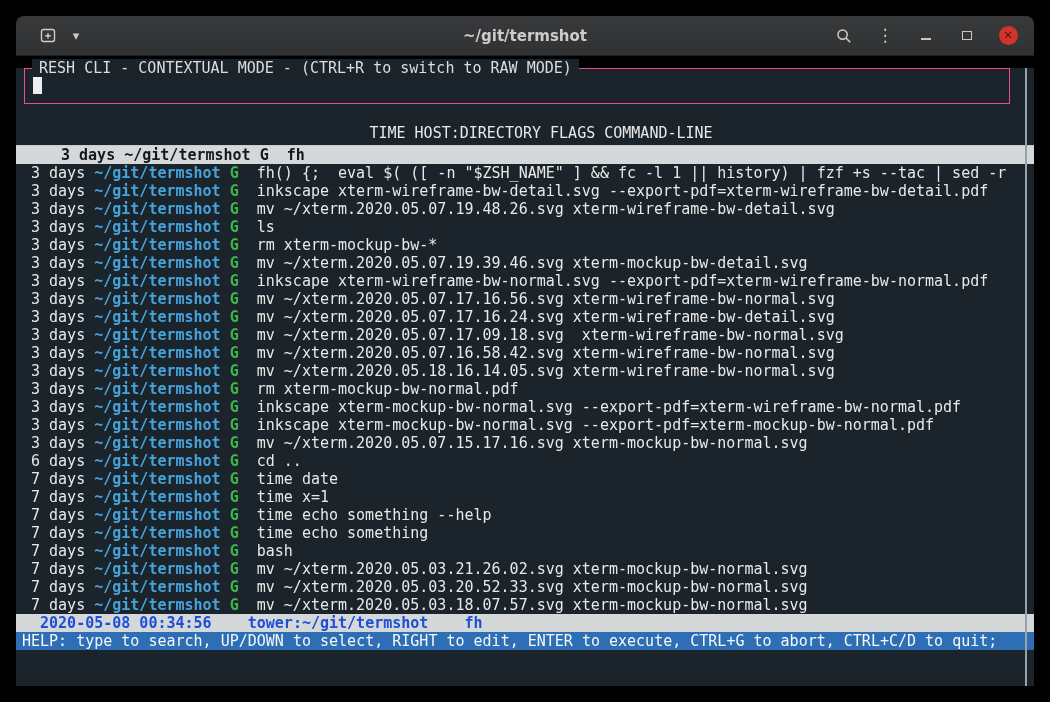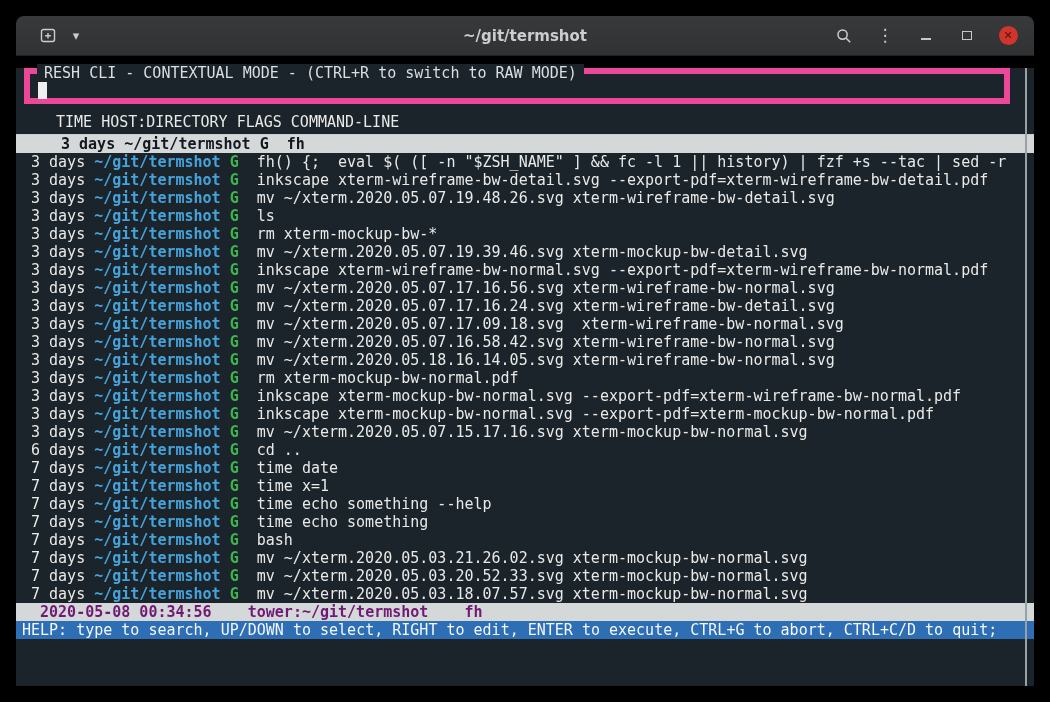--- a/index.html
+++ b/index.html
@@ -44,42 +44,43 @@
   }
   .close-circle .glyph{color:#55100b;font-size:11px;font-weight:bold;}
 
   
   .terminal{
     position:relative;height:630px;background:var(--terminal-bg);
     font-family:"DejaVu Sans Mono",monospace;font-size:15px;line-height:18px;
     color:var(--foreground);
   }
   .resh-box{
-    position:relative;margin:12px 24px 9px 8px;height:36px;
-    border:6px solid #ec4899;
+    position:relative;margin:12px 24px 20px 8px;height:36px;
+    border:1px solid #ec4899;
   }
   .resh-box-label{
     position:absolute;top:-10px;left:7px;background:var(--terminal-bg);
     padding:0 7px;color:#dcdee0;white-space:pre;
   }
   .cursor{position:absolute;left:8px;top:8px;width:9px;height:17px;background:#eceeef;}
 
   .header-row{
     margin-top:9px;padding:0 8px 3px 31px;border-bottom:1px solid #c9ccce;
     white-space:pre;
+    text-align:center;
   }
   .row{height:18px;white-space:pre;padding:0 8px 0 15px;}
   .col-time{display:inline-block;width:7ch;}
   .col-host{display:inline-block;width:15ch;color:var(--directory-blue);font-weight:bold;}
   .col-flags{display:inline-block;width:3ch;color:var(--flag-green);font-weight:bold;}
   .row.selected{background:var(--selection-bg);color:var(--selection-fg);font-weight:bold;padding-left:45px;}
   .row.selected .col-host,.row.selected .col-flags{color:var(--selection-fg);}
 
   .status-row{
-    height:18px;background:var(--selection-bg);color:#701a75;font-weight:bold;
+    height:18px;background:var(--selection-bg);color:#1d4ed8;font-weight:bold;
     white-space:pre;padding:0 12px 0 15px;
   }
   .help-row{
     height:18px;background:var(--help-bg);color:#f4f8fb;
     white-space:pre;padding:0 8px 0 6px;
   }
   .scrollbar{
     position:absolute;top:0;bottom:0;right:7px;width:2px;background:#9aa1a6;
   }
 </style>

